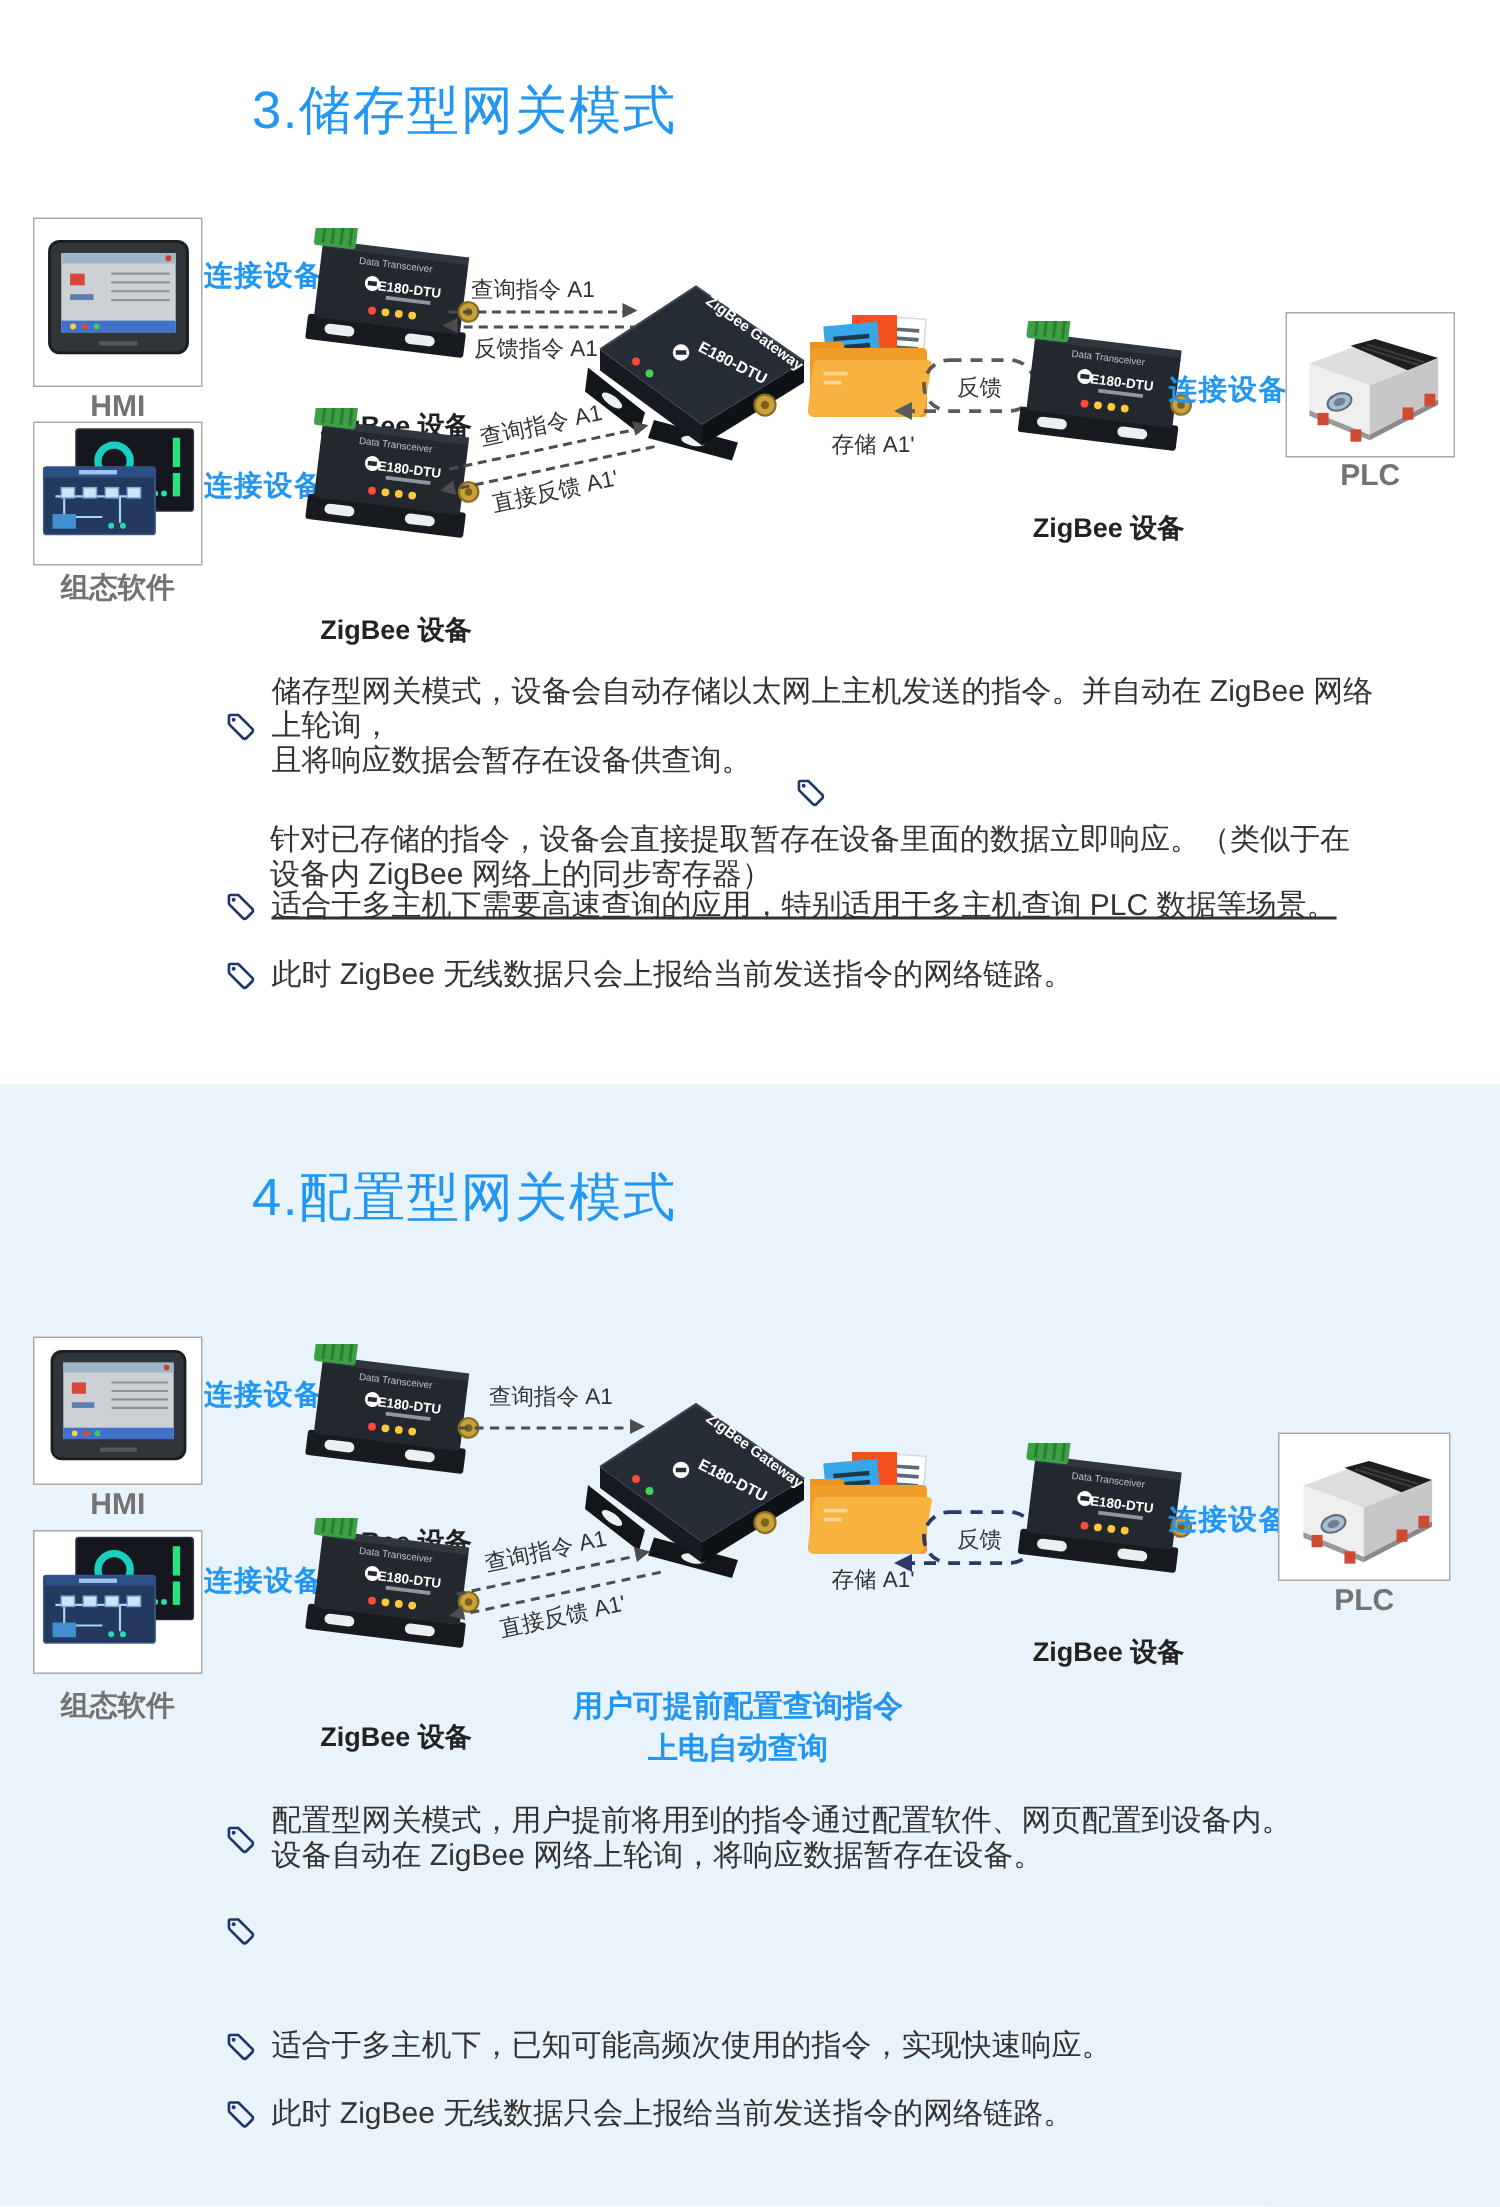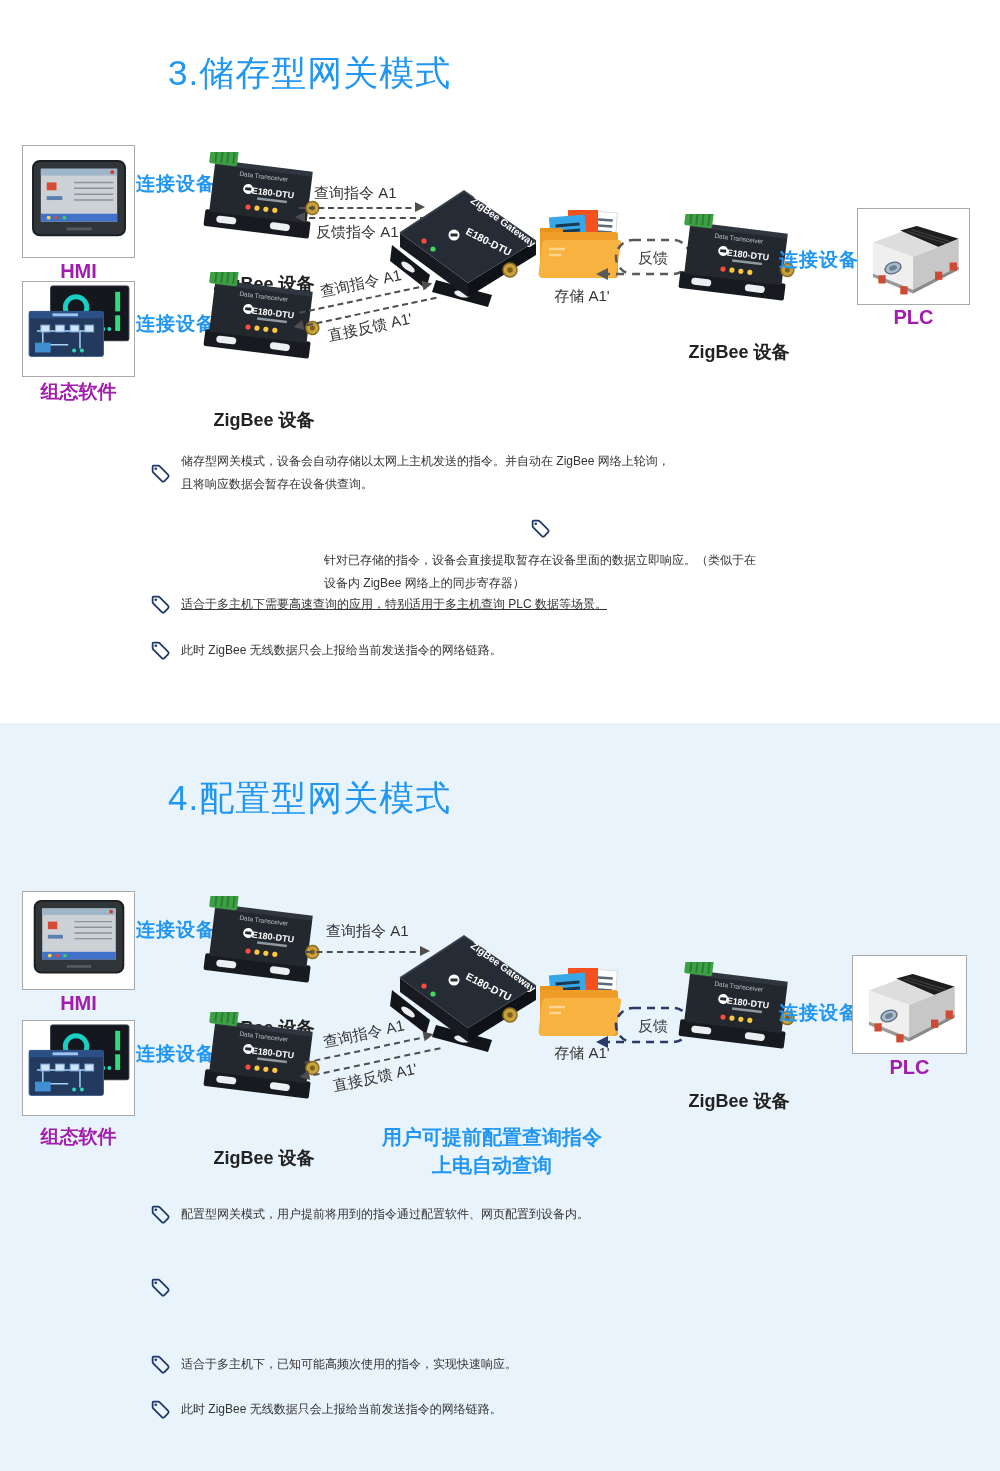--- a/index.html
+++ b/index.html
@@ -2,21 +2,21 @@
 <html><head>
 <meta charset="utf-8">
 <style>
   html,body{margin:0;padding:0;background:#fff;}
   .page{position:relative;width:1000px;height:1471px;background:#ffffff;overflow:hidden;
         font-family:"Liberation Sans","DejaVu Sans",sans-serif;color:#333;padding-left:43px;}
   .abs{position:absolute;}
   .sec4-bg{position:absolute;left:0;top:723px;width:1000px;height:748px;background:#e8f3fb;}
   .h-title{position:absolute;font-size:35px;font-weight:500;color:#2196f3;letter-spacing:1px;white-space:nowrap;}
   .devbox{position:absolute;background:#fff;border:1px solid #a9a9a9;display:flex;align-items:center;justify-content:center;box-sizing:border-box;}
-  .devlabel{position:absolute;text-align:center;font-size:20px;font-weight:600;color:#a21caf;}
+  .devlabel{position:absolute;text-align:center;font-size:20px;font-weight:600;color:#737373;}
   .zlabel{position:absolute;text-align:center;font-size:18px;font-weight:600;color:#222;white-space:nowrap;margin-top:36px;}
   .connect{position:absolute;display:flex;flex-direction:row;align-items:center;}
   .connect .t{font-size:19px;font-weight:700;color:#2196f3;letter-spacing:1px;white-space:nowrap;}
   .connect .bar{width:70px;height:5px;background:#2196f3;margin-top:3px;}
   .alabel{position:absolute;font-size:15px;color:#333;white-space:nowrap;}
   .dash{position:absolute;height:0;border-top:2px dashed #4d4d4d;}
   .dash.right::after{content:'';position:absolute;right:-4px;top:-7px;width:0;height:0;
       border-top:5px solid transparent;border-bottom:5px solid transparent;border-left:10px solid #4d4d4d;}
   .dash.left::before{content:'';position:absolute;left:-4px;top:-7px;width:0;height:0;
       border-top:5px solid transparent;border-bottom:5px solid transparent;border-right:10px solid #4d4d4d;}
@@ -24,21 +24,21 @@
   .diag .lbl{font-size:15px;color:#333;text-align:center;white-space:nowrap;}
   .diag .line{position:relative;border-top:2px dashed #4d4d4d;height:0;width:100%;}
   .diag .line.right::after{content:'';position:absolute;right:-4px;top:-7px;width:0;height:0;
       border-top:5px solid transparent;border-bottom:5px solid transparent;border-left:10px solid #4d4d4d;}
   .diag .line.left::before{content:'';position:absolute;left:-4px;top:-7px;width:0;height:0;
       border-top:5px solid transparent;border-bottom:5px solid transparent;border-right:10px solid #4d4d4d;}
   .rot-m12{transform:rotate(-12deg);}
   .note{position:absolute;text-align:center;font-size:20px;font-weight:700;color:#2196f3;white-space:nowrap;}
   .bullet{position:absolute;display:flex;align-items:center;gap:10px;width:780px;}
   .bullet svg{flex:0 0 auto;}
-  .bullet .txt{font-size:12px;line-height:23px;color:#333;}
+  .bullet .txt{font-size:20px;line-height:23px;color:#333;}
   .cap3 .capline{stroke:#5a5a5a;} .cap3 .caphead{fill:#5a5a5a;}
   .cap4 .capline{stroke:#2b3a67;} .cap4 .caphead{fill:#2b3a67;}
   .captext{font-size:15px;fill:#3a3a3a;}
 </style>
 </head>
 <body>
 
 <svg width="0" height="0" style="position:absolute" aria-hidden="true">
   <defs>
     <symbol id="sym-dtu" viewBox="0 0 122 96">
@@ -364,20 +364,21 @@
 
   <div class="note" style="left:332px;top:1124px;width:320px;">用户可提前配置查询指令</div>
   <div class="note" style="left:332px;top:1152px;width:320px;">上电自动查询</div>
 
   <div class="bullet" style="left:150px;top:1203px;">
     <svg width="21" height="21">
         <use href="#sym-tag"></use>
       </svg>
     <div class="txt">
         <div>配置型网关模式，用户提前将用到的指令通过配置软件、网页配置到设备内。</div>
+        <div>设备自动在 ZigBee 网络上轮询，将响应数据暂存在设备。</div>
       </div>
   </div>
   <div class="bullet" style="left:150px;top:1277px;">
     <svg width="21" height="21">
         <use href="#sym-tag"></use>
       </svg>
   </div>
   <div class="bullet" style="left:150px;top:1353px;">
     <svg width="21" height="21">
         <use href="#sym-tag"></use>

